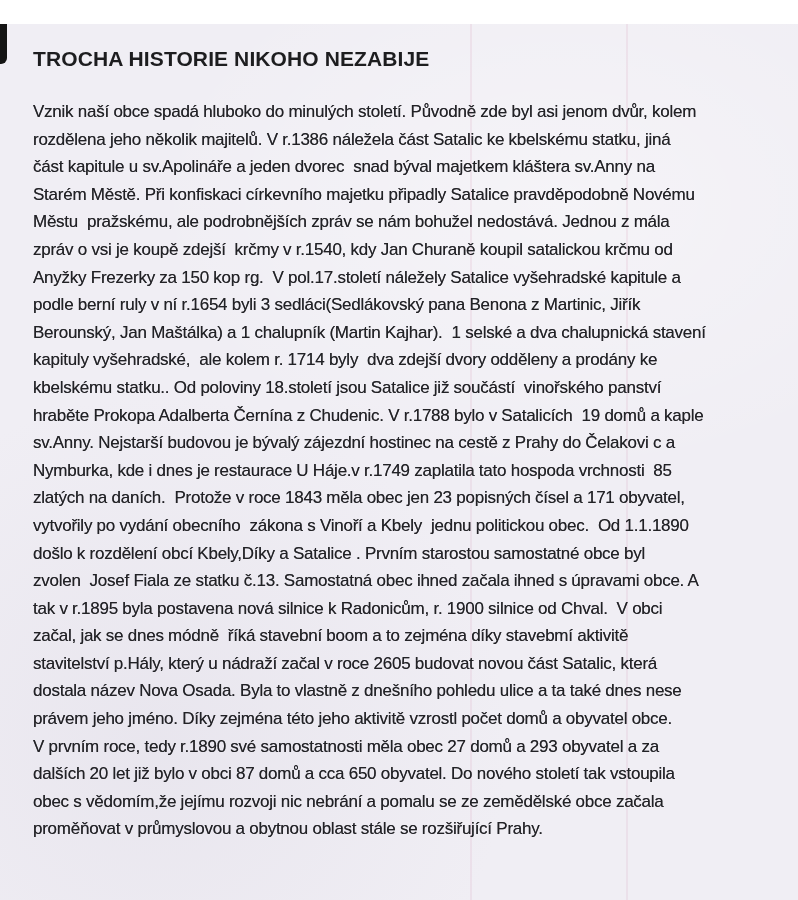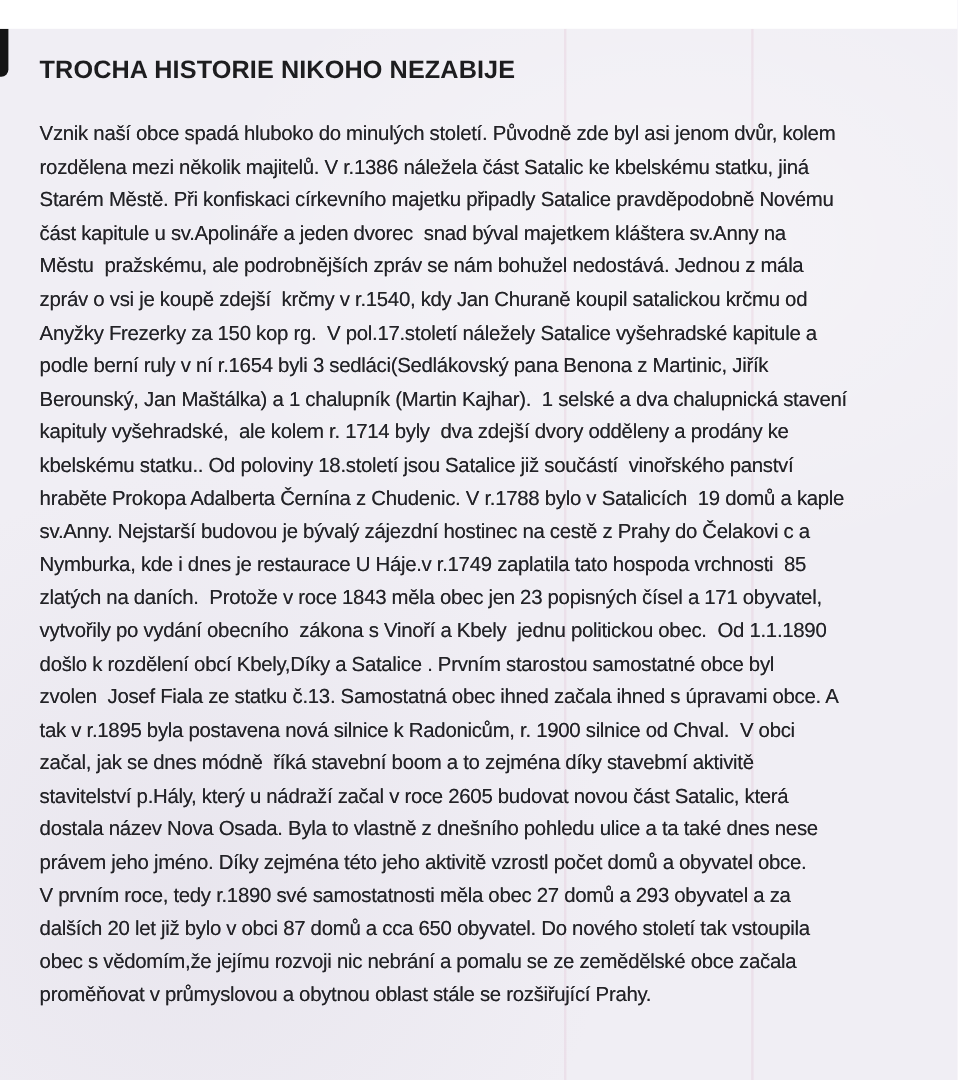--- a/index.html
+++ b/index.html
@@ -74,23 +74,23 @@
   <div class="corner-mark"></div>
   <div class="scan-streak s1"></div>
   <div class="scan-streak s2"></div>
 
   <div class="content">
     <h1 class="doc-title">TROCHA HISTORIE NIKOHO NEZABIJE</h1>
 
     <div class="doc-body">
 
     <div class="line">Vznik naší obce spadá hluboko do minulých století. Původně zde byl asi jenom dvůr, kolem</div>
-        <div class="line">rozdělena mezi několik majitelů. V r.1386 náležela část Satalic ke kbelskému statku, jiná</div>
+        <div class="line">rozdělena jeho několik majitelů. V r.1386 náležela část Satalic ke kbelskému statku, jiná</div>
+        <div class="line">část kapitule u sv.Apolináře a jeden dvorec  snad býval majetkem kláštera sv.Anny na</div>
         <div class="line">Starém Městě. Při konfiskaci církevního majetku připadly Satalice pravděpodobně Novému</div>
-        <div class="line">část kapitule u sv.Apolináře a jeden dvorec  snad býval majetkem kláštera sv.Anny na</div>
         <div class="line">Městu  pražskému, ale podrobnějších zpráv se nám bohužel nedostává. Jednou z mála</div>
         <div class="line">zpráv o vsi je koupě zdejší  krčmy v r.1540, kdy Jan Churaně koupil satalickou krčmu od</div>
         <div class="line">Anyžky Frezerky za 150 kop rg.  V pol.17.století náležely Satalice vyšehradské kapitule a</div>
         <div class="line">podle berní ruly v ní r.1654 byli 3 sedláci(Sedlákovský pana Benona z Martinic, Jiřík</div>
         <div class="line">Berounský, Jan Maštálka) a 1 chalupník (Martin Kajhar).  1 selské a dva chalupnická stavení</div>
         <div class="line">kapituly vyšehradské,  ale kolem r. 1714 byly  dva zdejší dvory odděleny a prodány ke</div>
         <div class="line">kbelskému statku.. Od poloviny 18.století jsou Satalice již součástí  vinořského panství</div>
         <div class="line">hraběte Prokopa Adalberta Černína z Chudenic. V r.1788 bylo v Satalicích  19 domů a kaple</div>
         <div class="line">sv.Anny. Nejstarší budovou je bývalý zájezdní hostinec na cestě z Prahy do Čelakovi c a</div>
         <div class="line">Nymburka, kde i dnes je restaurace U Háje.v r.1749 zaplatila tato hospoda vrchnosti  85</div>

